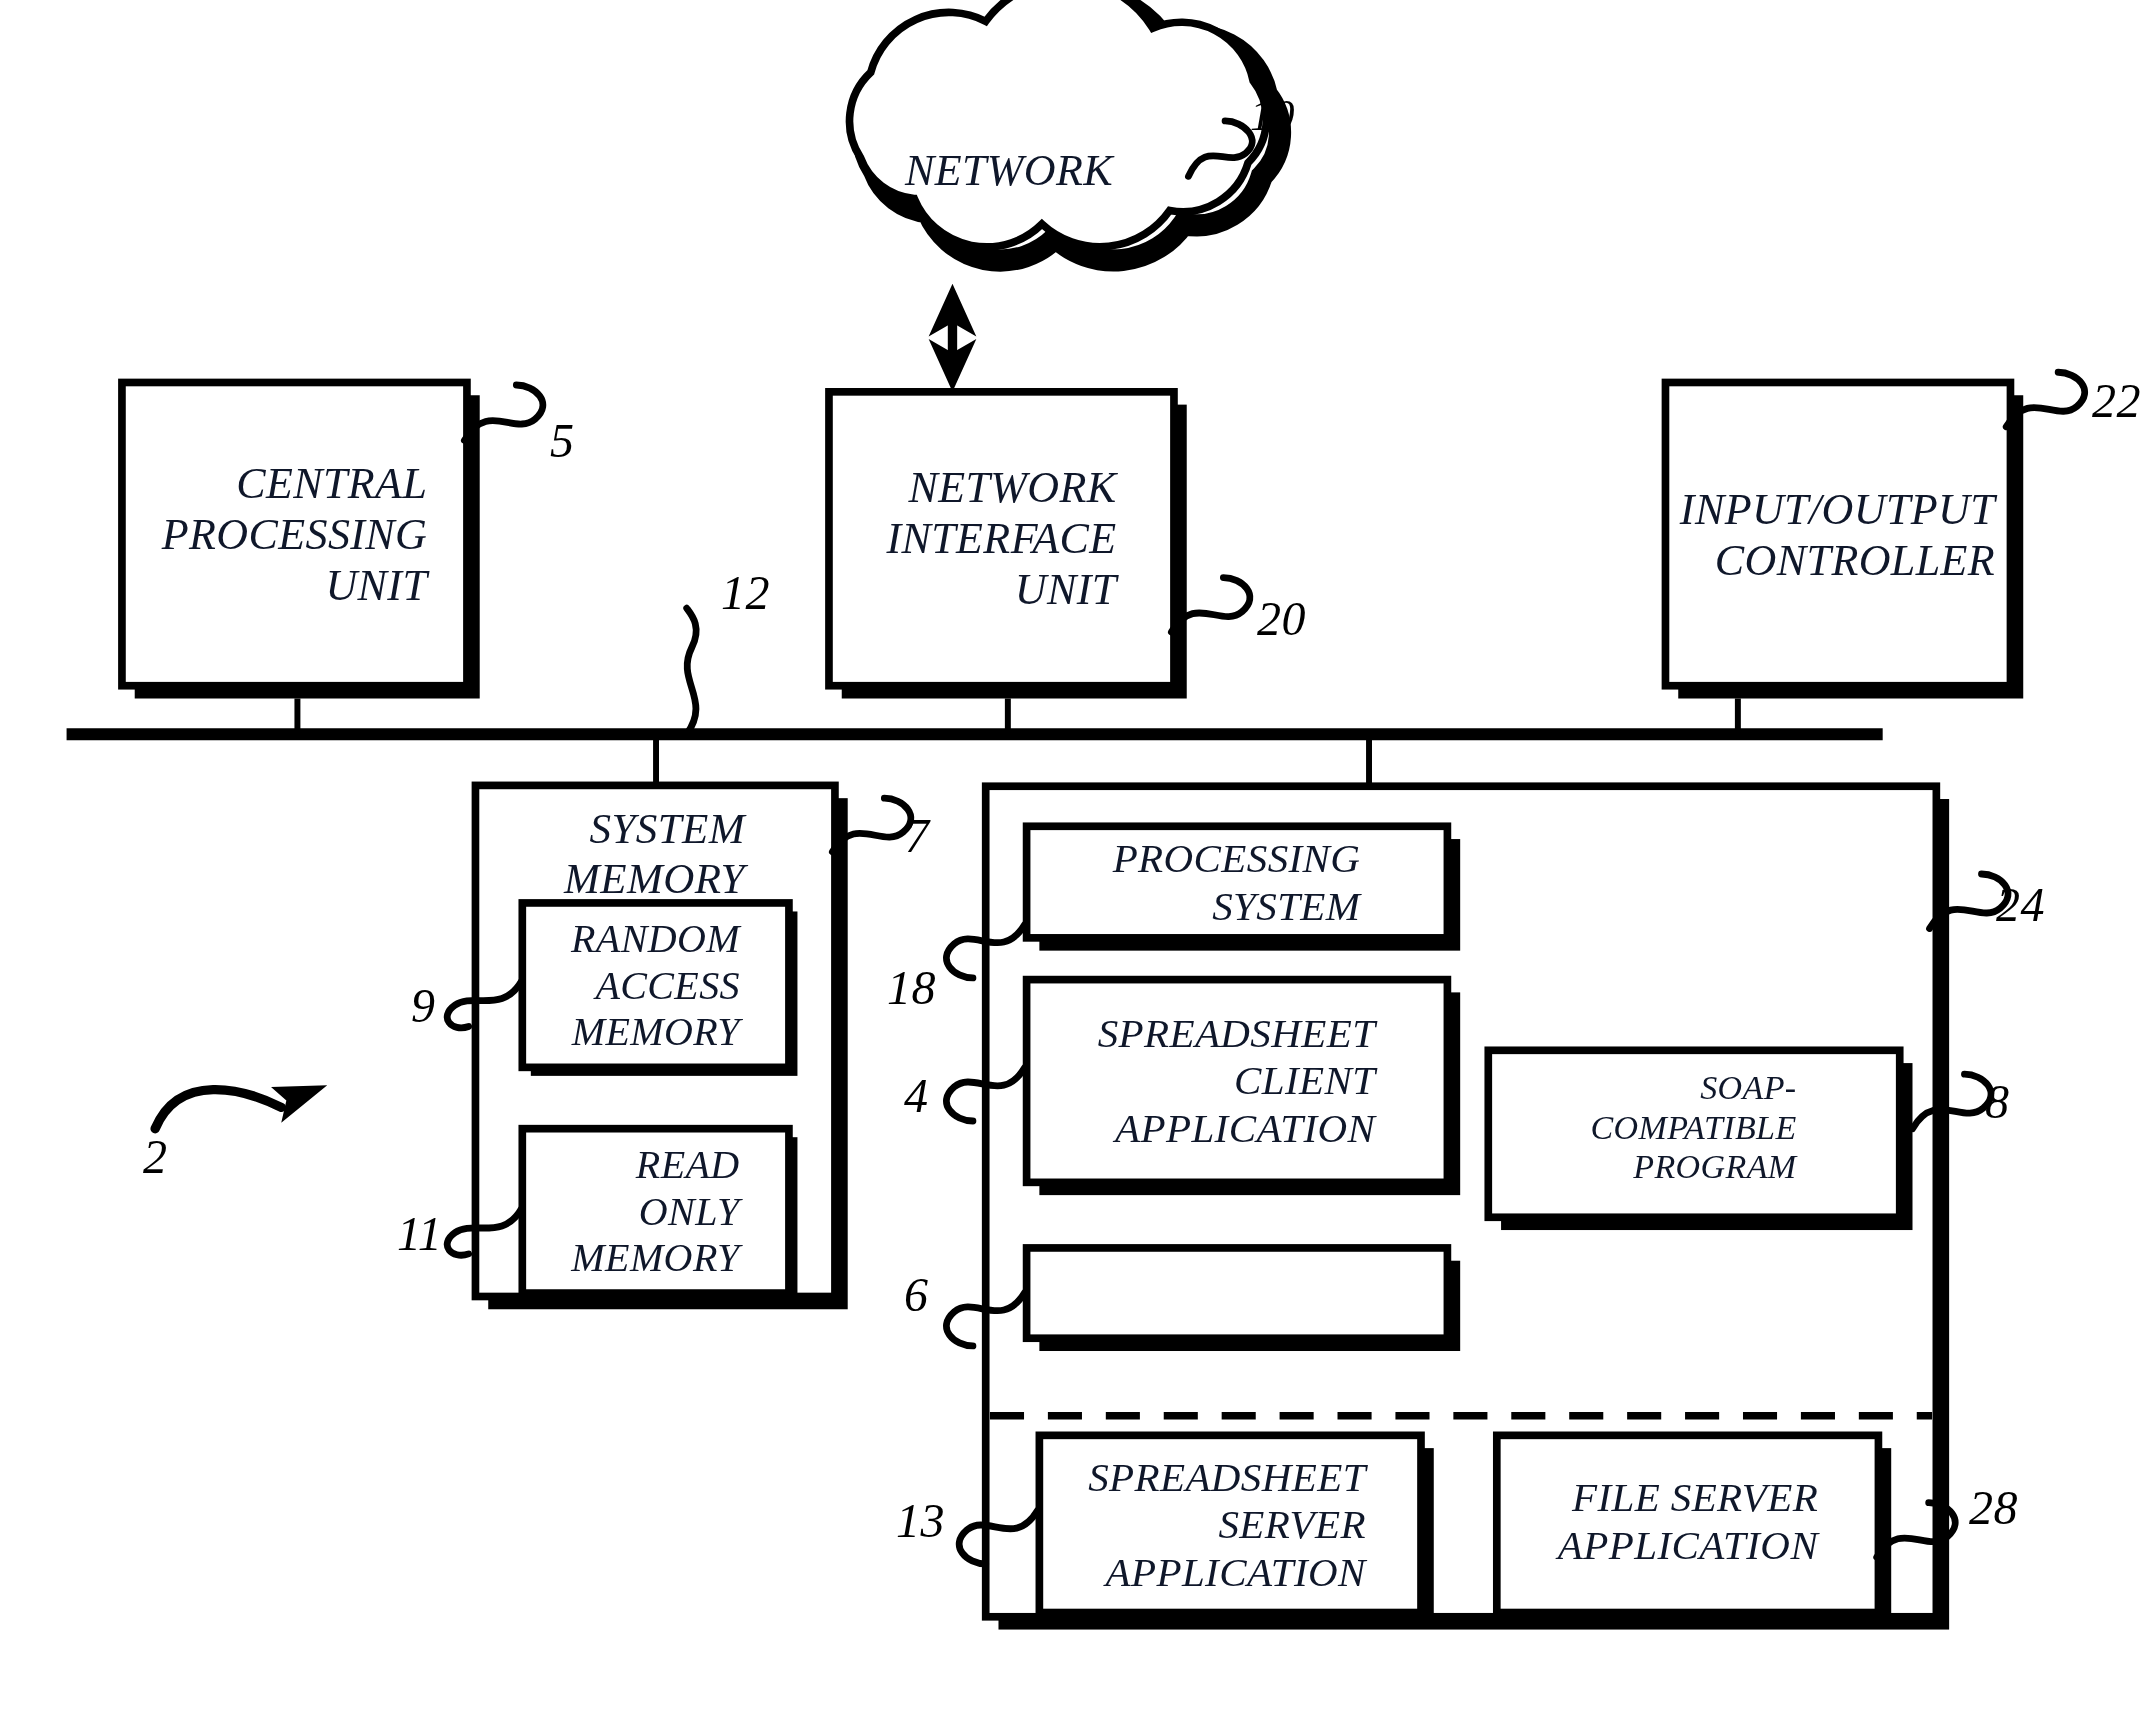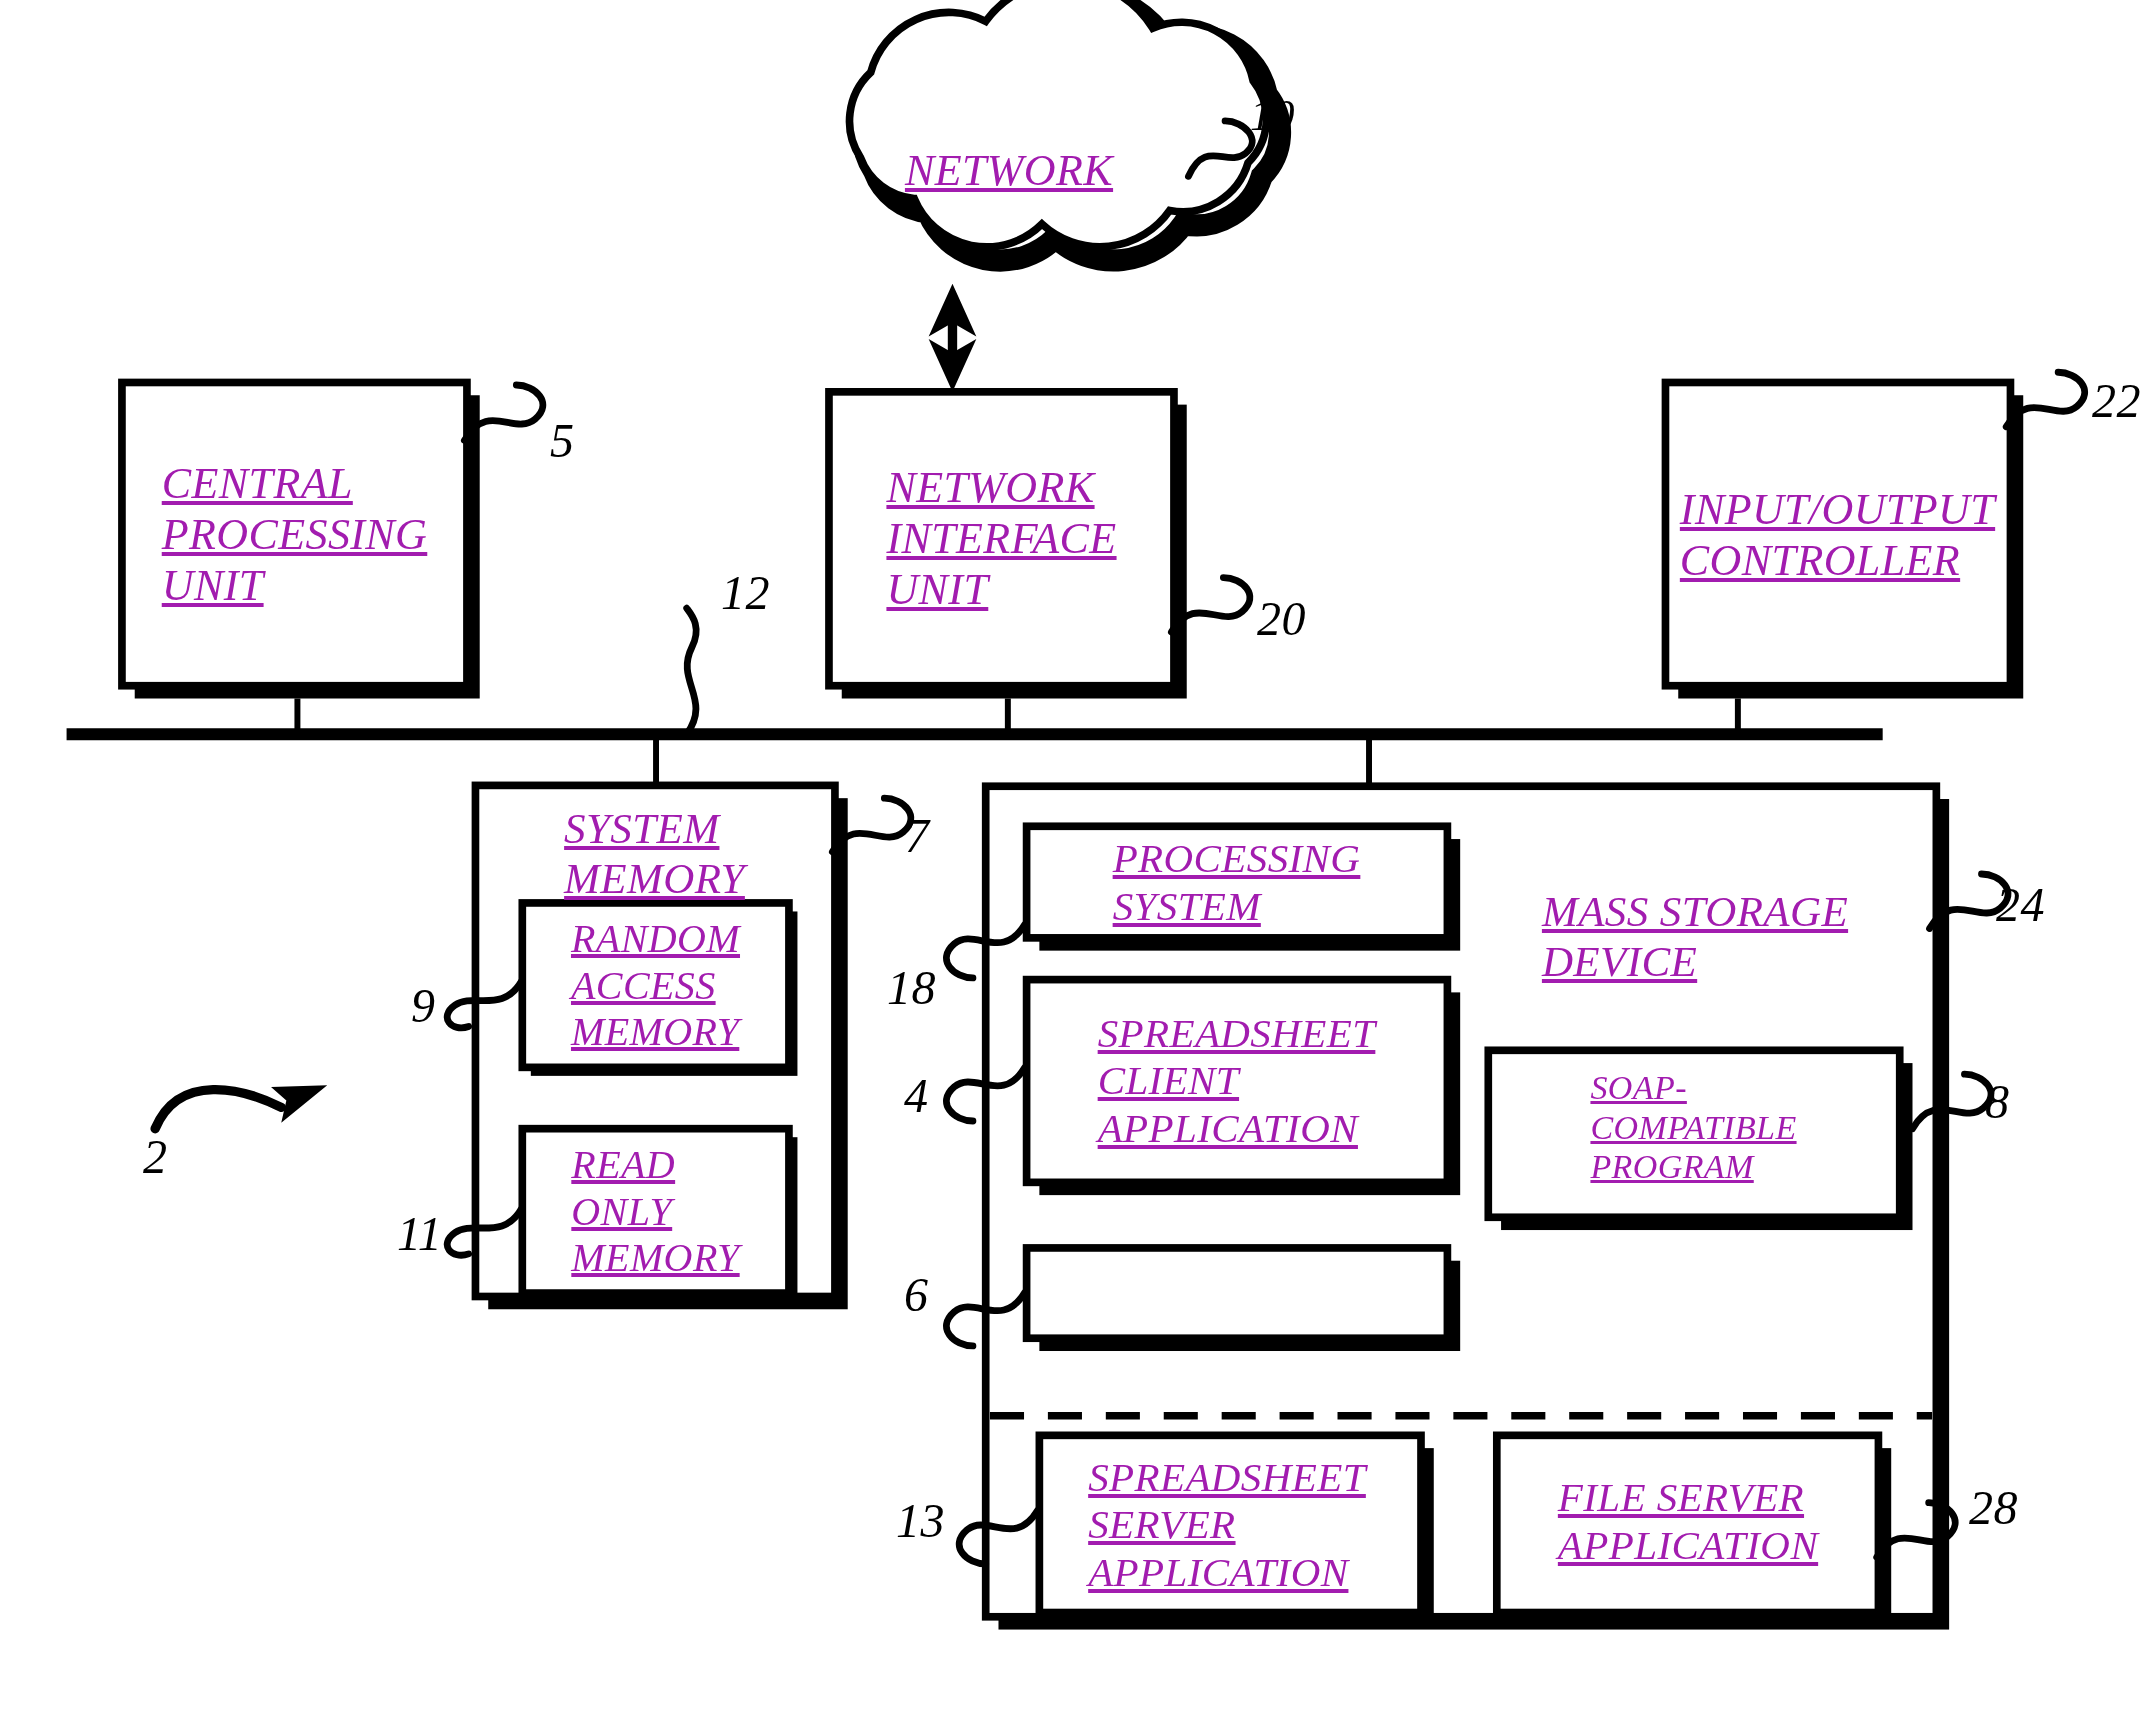--- a/index.html
+++ b/index.html
@@ -20,29 +20,28 @@
     left: 0;
     top: 0;
     width: 2152px;
     height: 1719px;
   }
   
   .boxlabel {
     position: absolute;
     font-style: italic;
     font-weight: 400;
-    text-align: left;
+    text-align: right;
     line-height: 1.16;
-    color: #a21caf;
+    color: #0f172a;
     letter-spacing: 0.4px;
     white-space: pre-line;
     display: flex;
     align-items: center;
     justify-content: center;
-    text-decoration: underline;
   }
   .refnum {
     position: absolute;
     font-style: italic;
     font-weight: 400;
     color: #000;
     line-height: 1;
     letter-spacing: 0.4px;
   }
 </style>
@@ -209,22 +208,20 @@
   <div class="boxlabel" style="left:522px; top:905px; width:267px; height:162px; font-size:40px;">RANDOM
 ACCESS
 MEMORY</div>
   <div class="refnum" style="left:411px; top:982px; font-size:48px;">9</div>
 
   <div class="boxlabel" style="left:522px; top:1131px; width:267px; height:162px; font-size:40px;">READ
 ONLY
 MEMORY</div>
   <div class="refnum" style="left:397px; top:1210px; font-size:48px;">11</div>
 
-  <div class="boxlabel" style="left:1499px; top:886px; width:392px; height:102px; font-size:43px;">MASS STORAGE
-DEVICE</div>
   <div class="refnum" style="left:1996px; top:881px; font-size:48px;">24</div>
 
   <div class="boxlabel" style="left:1026px; top:831px; width:421px; height:104px; font-size:41px;">PROCESSING
 SYSTEM</div>
   <div class="refnum" style="left:887px; top:920px; font-size:48px;margin-top:44px;">18</div>
 
   <div class="boxlabel" style="left:1026px; top:984px; width:421px; height:194px; font-size:41px;">SPREADSHEET
 CLIENT
 APPLICATION</div>
   <div class="refnum" style="left:904px; top:1072px; font-size:48px;">4</div>

